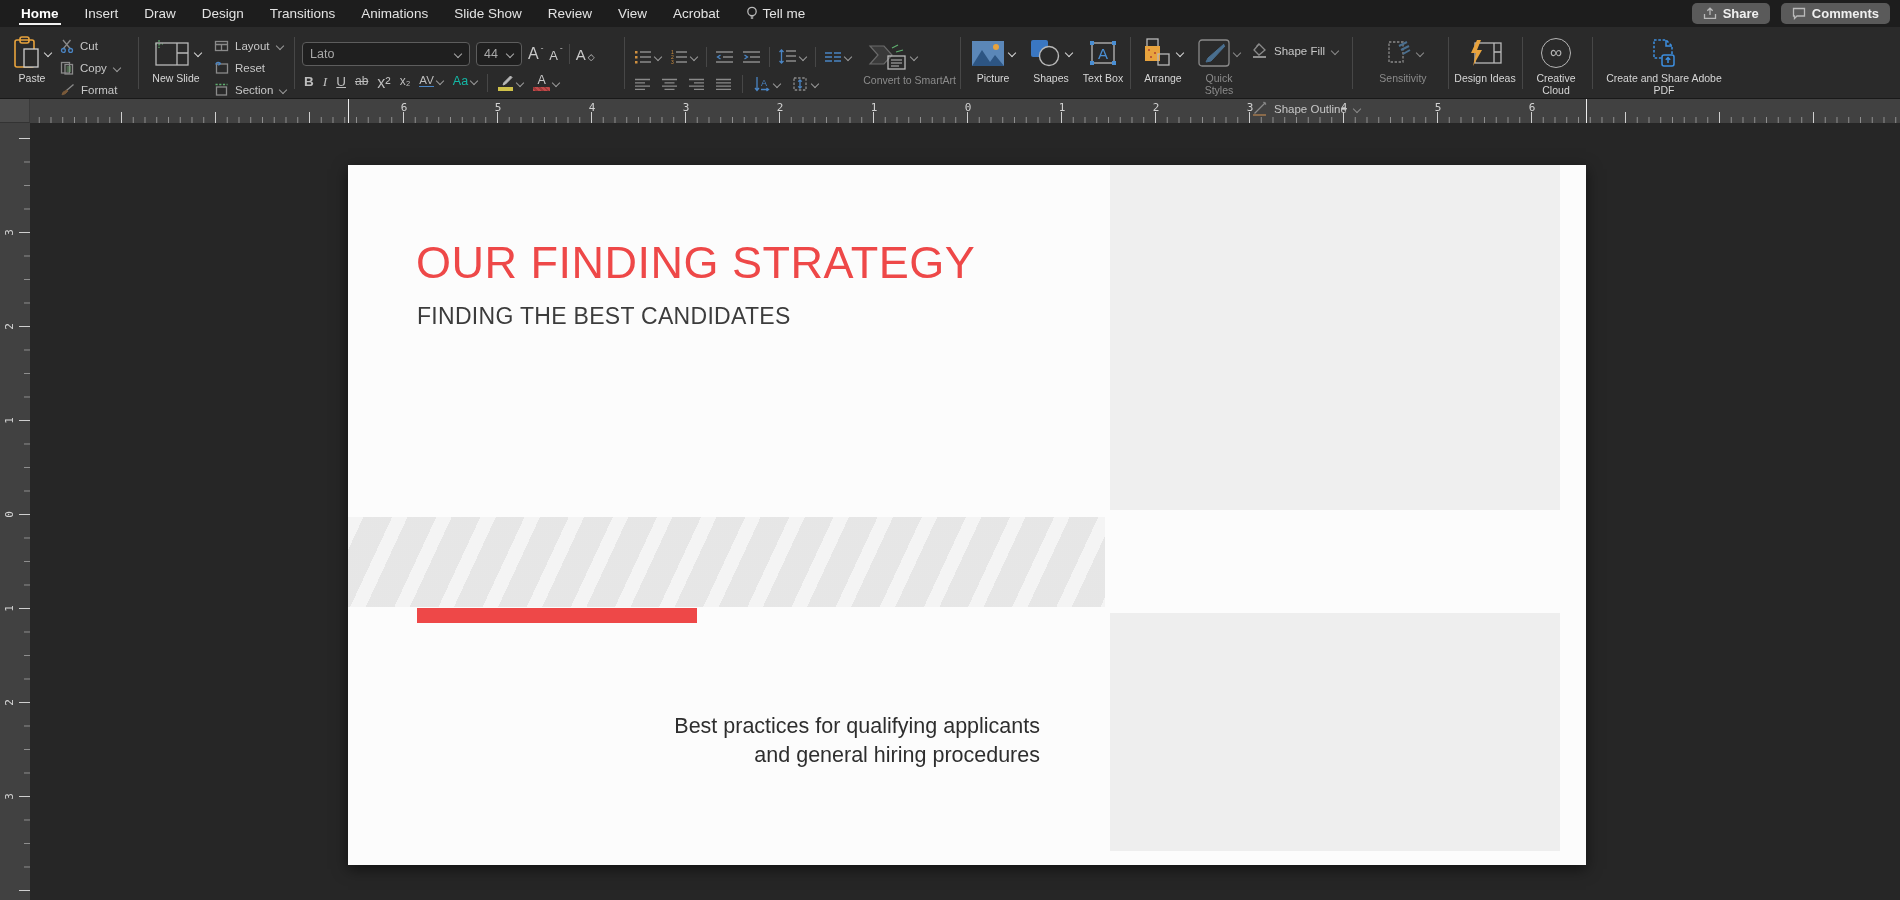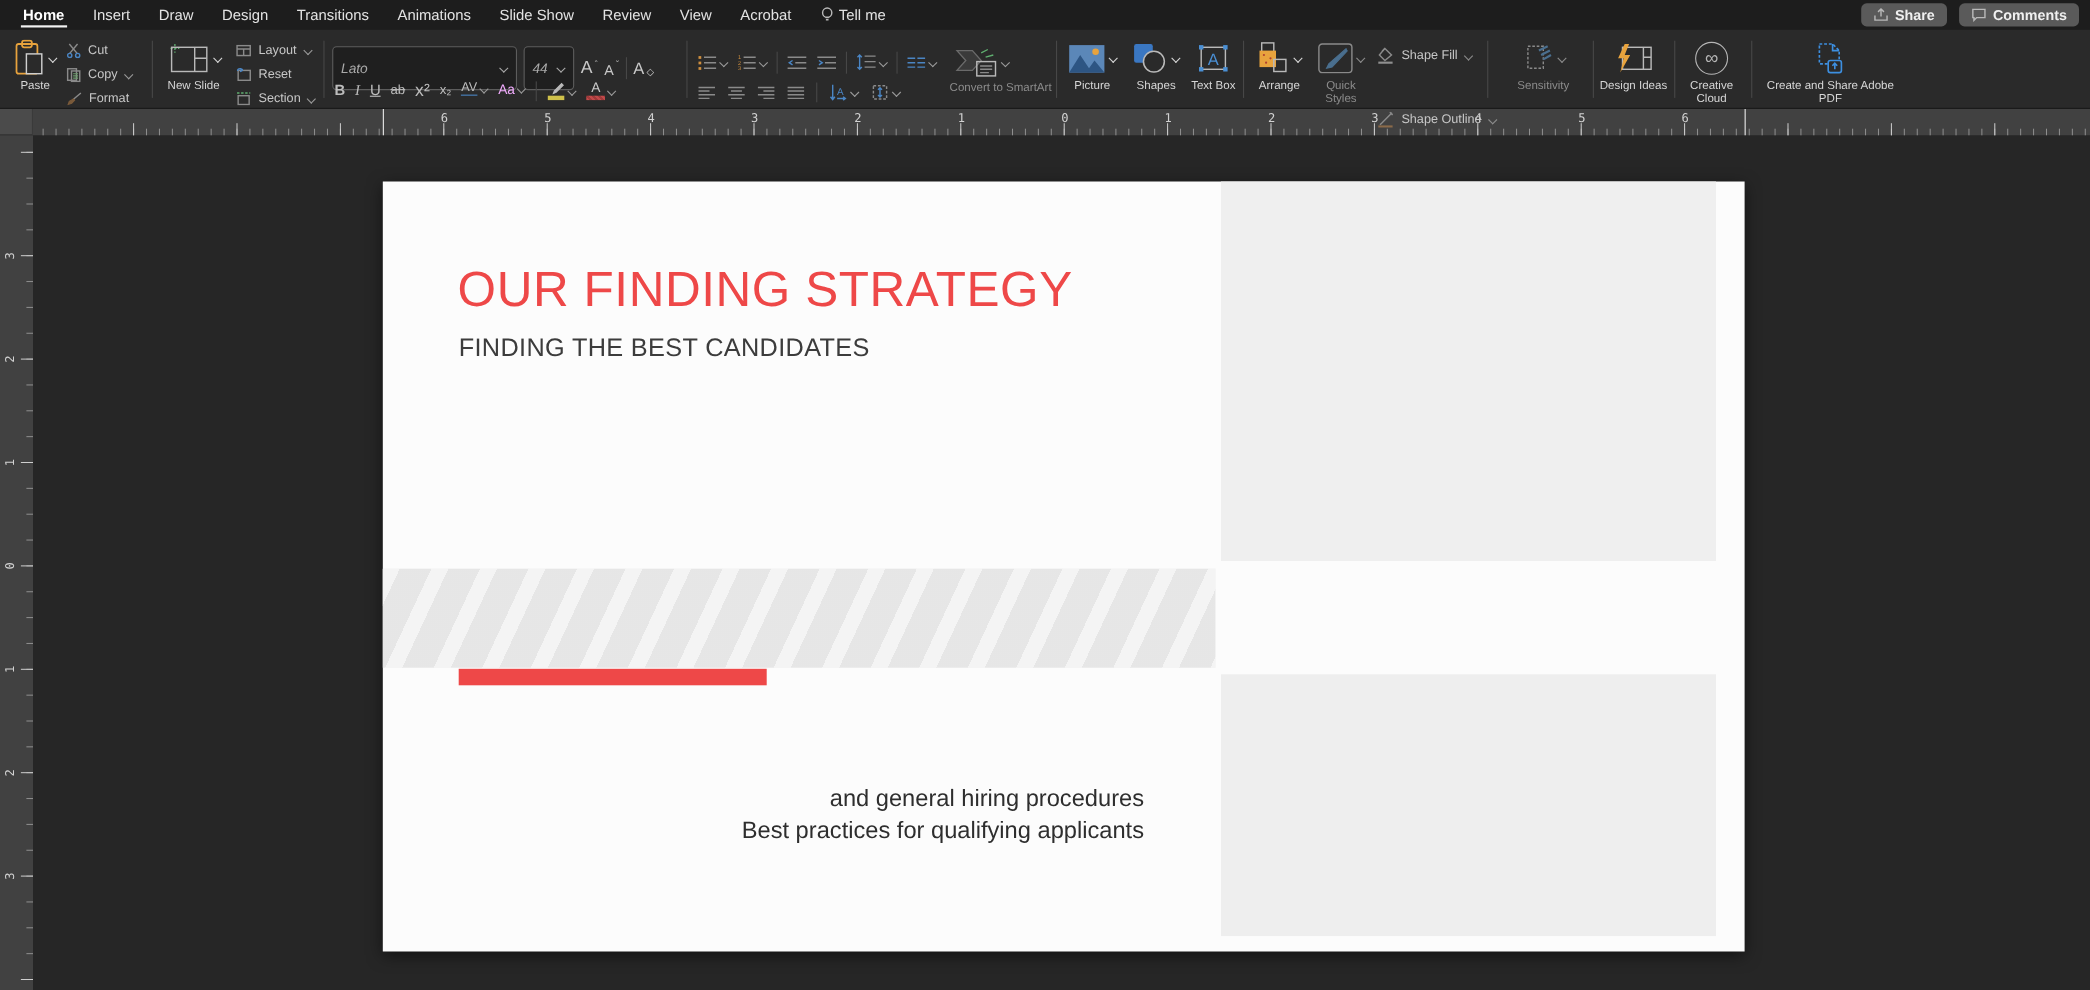--- a/index.html
+++ b/index.html
@@ -26,21 +26,21 @@
     color:#d6d6d6; font-size:10.5px; line-height:11.5px; text-align:center; cursor:default; }
   .bigbtn .ic { height:36px; display:flex; align-items:center; justify-content:center; gap:3px; }
   .bigbtn .lbl { margin-top:2px; max-width:70px; }
   .bigbtn.dim, .dim { color:#8b8b8b; }
   .smallstack { position:absolute; display:flex; flex-direction:column; }
   .smallrow { display:flex; align-items:center; gap:6px; font-size:11.5px; color:#c7c7c7; height:15px; margin-bottom:7px; cursor:default; }
   .chv { display:inline-block; width:8px; height:8px; position:relative; flex:none; }
   .chv::before { content:""; position:absolute; left:1px; top:1px; width:5px; height:5px;
     border-right:1.4px solid currentColor; border-bottom:1.4px solid currentColor; transform:rotate(45deg); }
   .selbox { background:#1f1f1f; border:1px solid #5d5d5d; border-radius:4px; color:#a9a9a9;
-    font-size:12.5px; display:flex; align-items:center; height:40px; padding:0 7px; cursor:default;font-style:italic; }
+    font-size:12.5px; display:flex; align-items:center; height:24px; padding:0 7px; cursor:default; }
   .selbox .chv { margin-left:auto; color:#a9a9a9; }
   .fbtn { font-size:13.5px; color:#bdbdbd; display:flex; align-items:flex-end; gap:2px; cursor:default; }
   .colbar { display:block; height:4px; width:17px; margin-top:1px; }
   .iconbtn { display:flex; align-items:center; gap:2px; cursor:default; }
 
   
   svg { display:block; }
   .g { stroke:#b9b9b9; fill:none; stroke-width:1.3; }
   .gd { stroke:#8a8a8a; fill:none; stroke-width:1.3; }
   .bl { stroke:#4a85c4; fill:none; stroke-width:1.3; }
@@ -250,21 +250,21 @@
       <span class="fbtn" style="font-style:italic; font-family:'Liberation Serif',serif;">I</span>
       <span class="fbtn" style="text-decoration:underline;">U</span>
       <span class="fbtn" style="text-decoration:line-through; font-size:12px;">ab</span>
       <span class="fbtn" style="font-size:16px;">x²</span>
       <span class="fbtn" style="font-size:12px;">x₂</span>
       <span class="iconbtn">
         <span style="font-size:11.5px; color:#bdbdbd; border-bottom:1px solid #4a85c4;">AV</span>
         <span class="chv" style="color:#9a9a9a"></span>
       </span>
       <span class="iconbtn">
-        <span style="font-size:12.5px; color:#f0abfc;">Aa</span>
+        <span style="font-size:12.5px; color:#14b8a6;">Aa</span>
         <span class="chv" style="color:#9a9a9a"></span>
       </span>
       <span style="width:1px; height:18px; background:#474747;"></span>
       <span class="iconbtn">
         <span>
           <svg width="17" height="18" viewBox="0 0 17 18">
               <path d="M13.5 2 L7 8.5 L6 11 L8.5 10 L15 3.5 Z" fill="#b9b9b9" stroke="#b9b9b9"></path>
               <rect x="1" y="13" width="15" height="4" fill="#cfc14a"></rect>
             </svg>
         </span>
@@ -570,19 +570,19 @@
 
   <div class="canvas">
     <div class="slide" style="left:318px; top:42px;">
       <div class="blk-topright"></div>
       <div class="blk-strip"></div>
       <div class="blk-botright"></div>
       <div class="redbar" style="background: rgb(238, 72, 72);"></div>
       <div class="slide-title" style="color: rgb(238, 72, 72);">OUR FINDING STRATEGY</div>
       <div class="slide-subtitle">FINDING THE BEST CANDIDATES</div>
       <div class="slide-body">
+        <div>Best practices for qualifying applicants</div>
         <div>and general hiring procedures</div>
-        <div>Best practices for qualifying applicants</div>
       </div>
     </div>
   </div>
 
 </div>
 
 </body></html>

